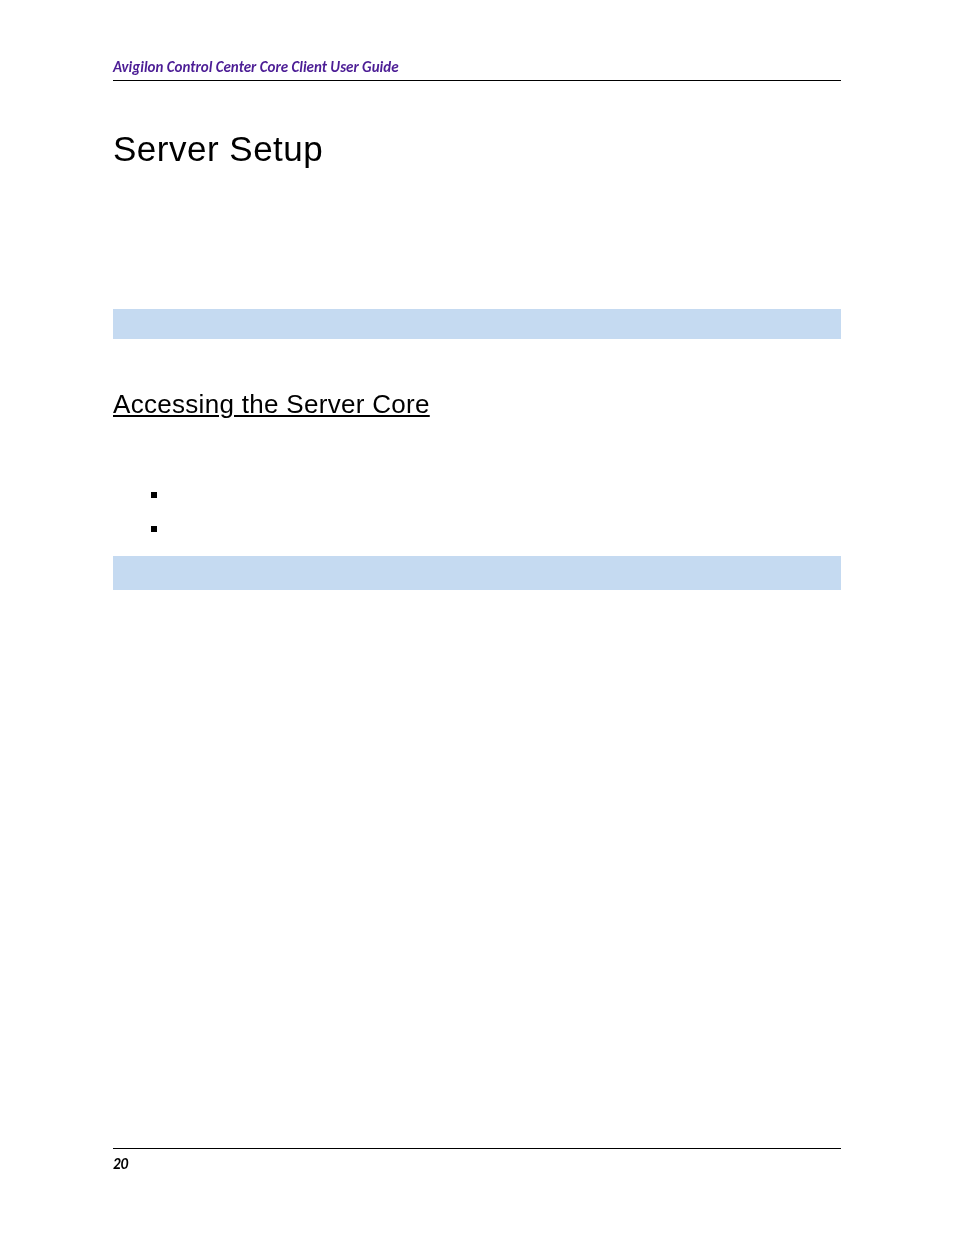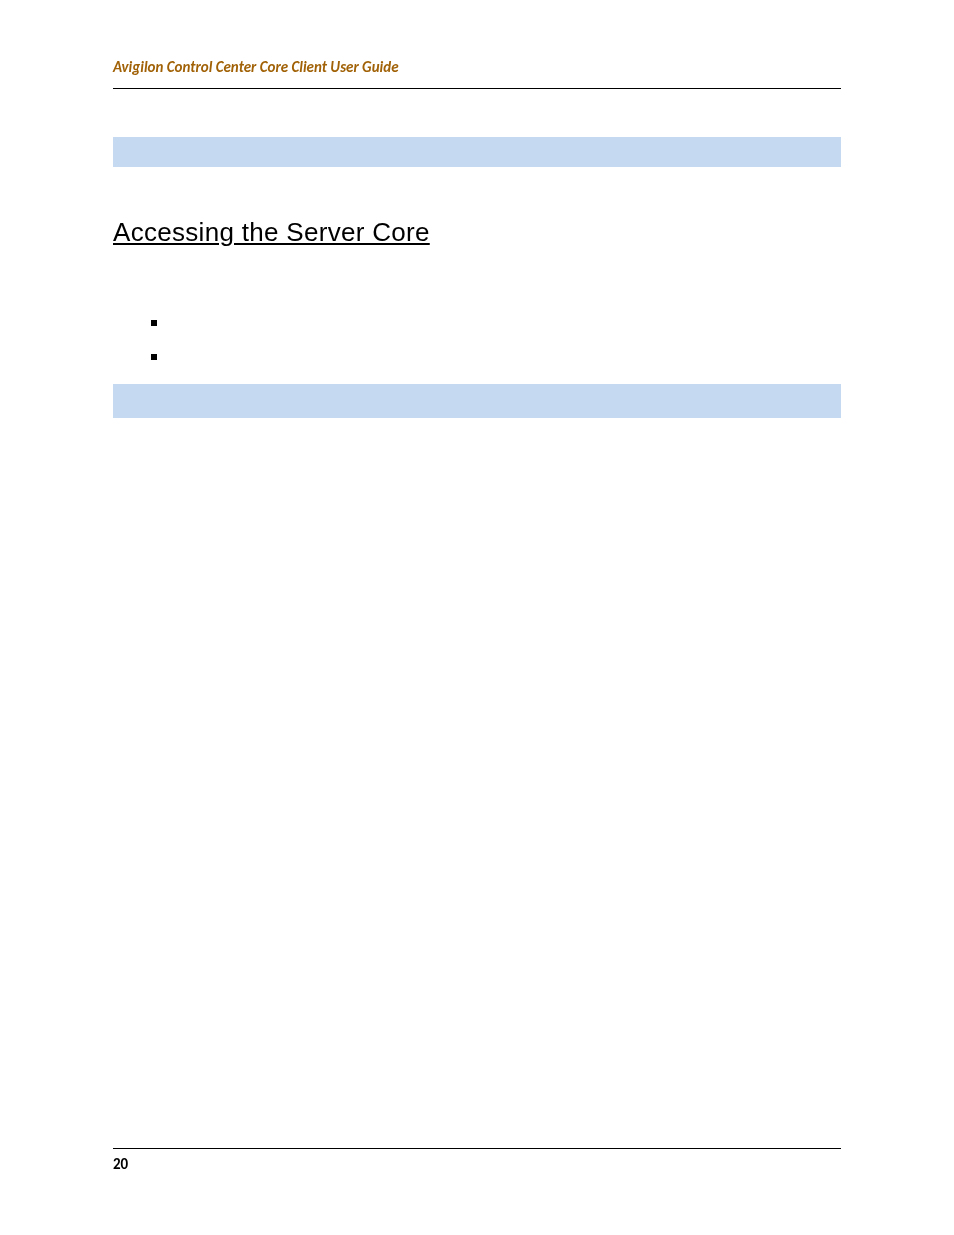--- a/index.html
+++ b/index.html
@@ -10,22 +10,22 @@
       font-family: Calibri, Arial, sans-serif;
       position: relative;
     }
     .page {
       padding: 58px 113px 0 113px;
     }
     .running-header {
       font-style: italic;
       font-weight: bold;
       font-size: 15px;
-      color: #a16207;
-      padding-bottom: 12px;
+      color: #4c1d95;
+      padding-bottom: 4px;
       border-bottom: 1px solid #000;
       margin-bottom: 48px;
     }
     .h1 {
       font-family: "Century Gothic", Futura, "Trebuchet MS", Arial, sans-serif;
       font-weight: 300;
       font-size: 35px;
       color: #000;
       margin-bottom: 140px;
       letter-spacing: 0.5px;
@@ -71,33 +71,35 @@
       height: 34px;
       width: 100%;
     }
     .footer {
       position: absolute;
       left: 113px;
       right: 113px;
       bottom: 62px;
       border-top: 1px solid #000;
       padding-top: 6px;
+      font-style: italic;
     }
     .page-number {
       font-weight: bold;
       font-size: 15px;
       color: #000;
     }
   </style>
 </head>
 <body>
 
 <div class="page">
   <div class="running-header">Avigilon Control Center Core Client User Guide</div>
 
+  <div class="h1">Server Setup</div>
 
   <div class="blue-bar"></div>
 
   <div class="h2">Accessing the Server Core</div>
 
   <div class="bullets">
     <div class="bullet-row">
       <div class="bullet-square"></div>
       <div class="bullet-text"></div>
     </div>

